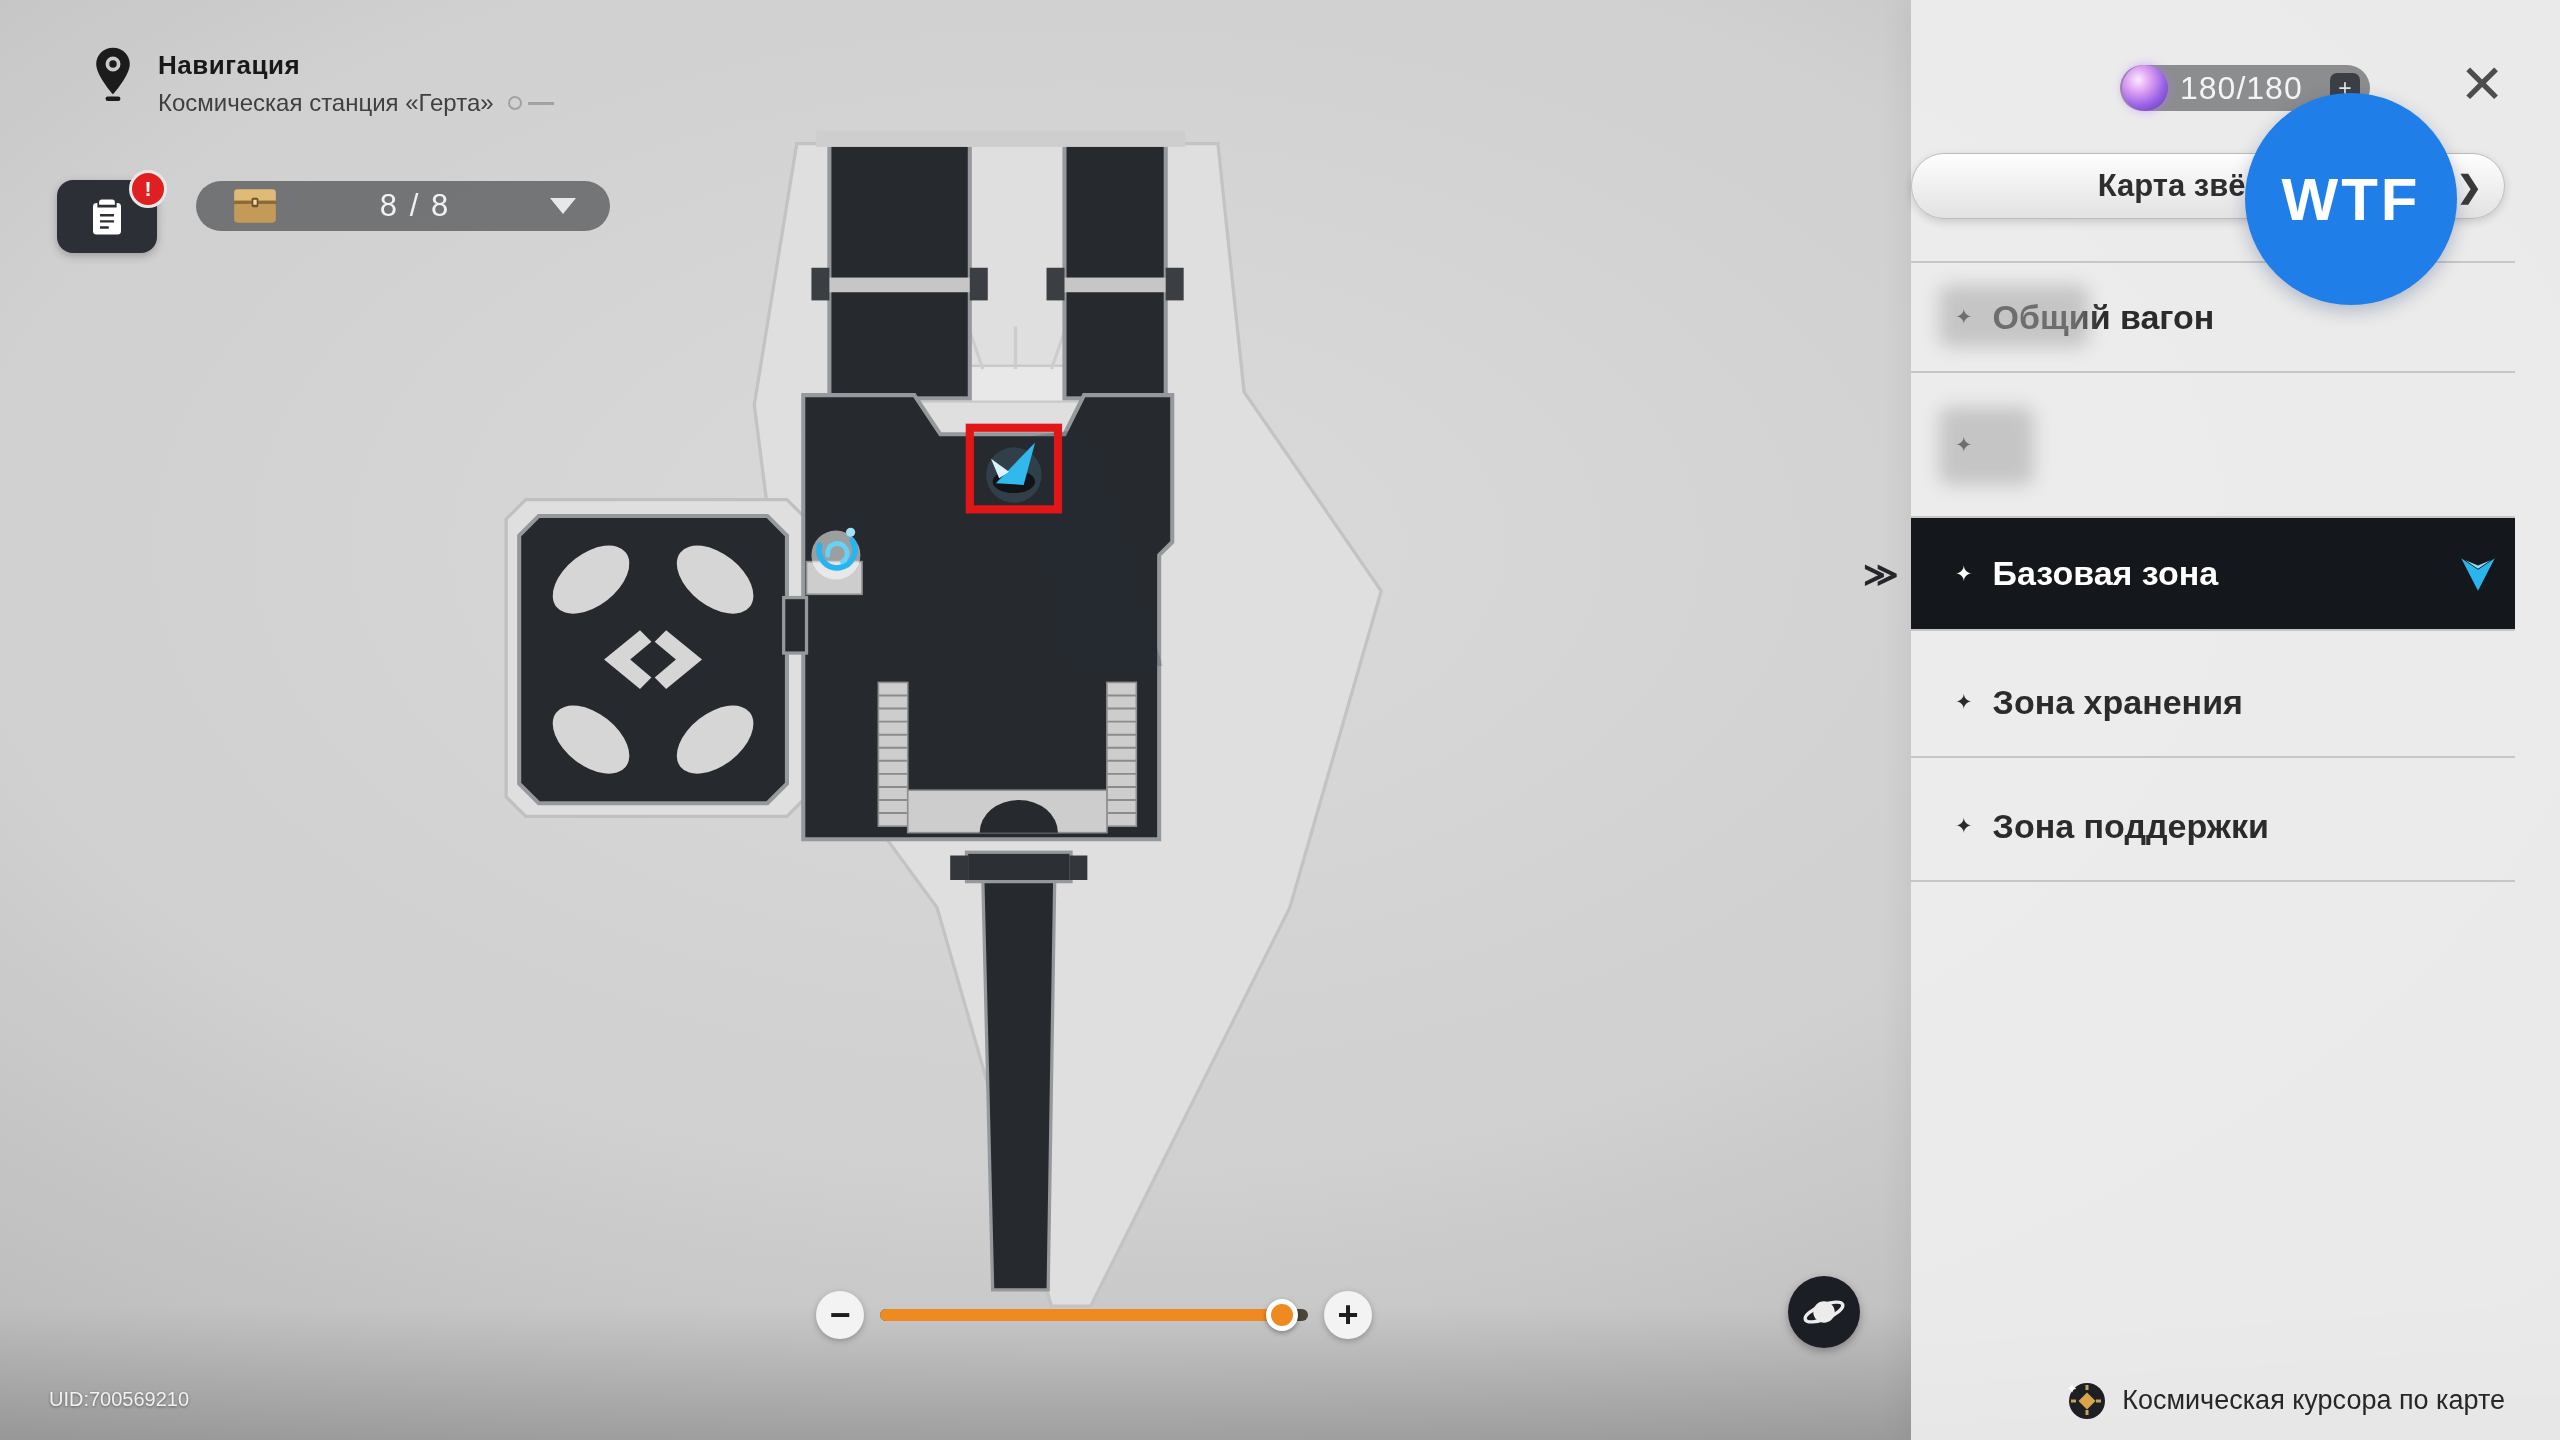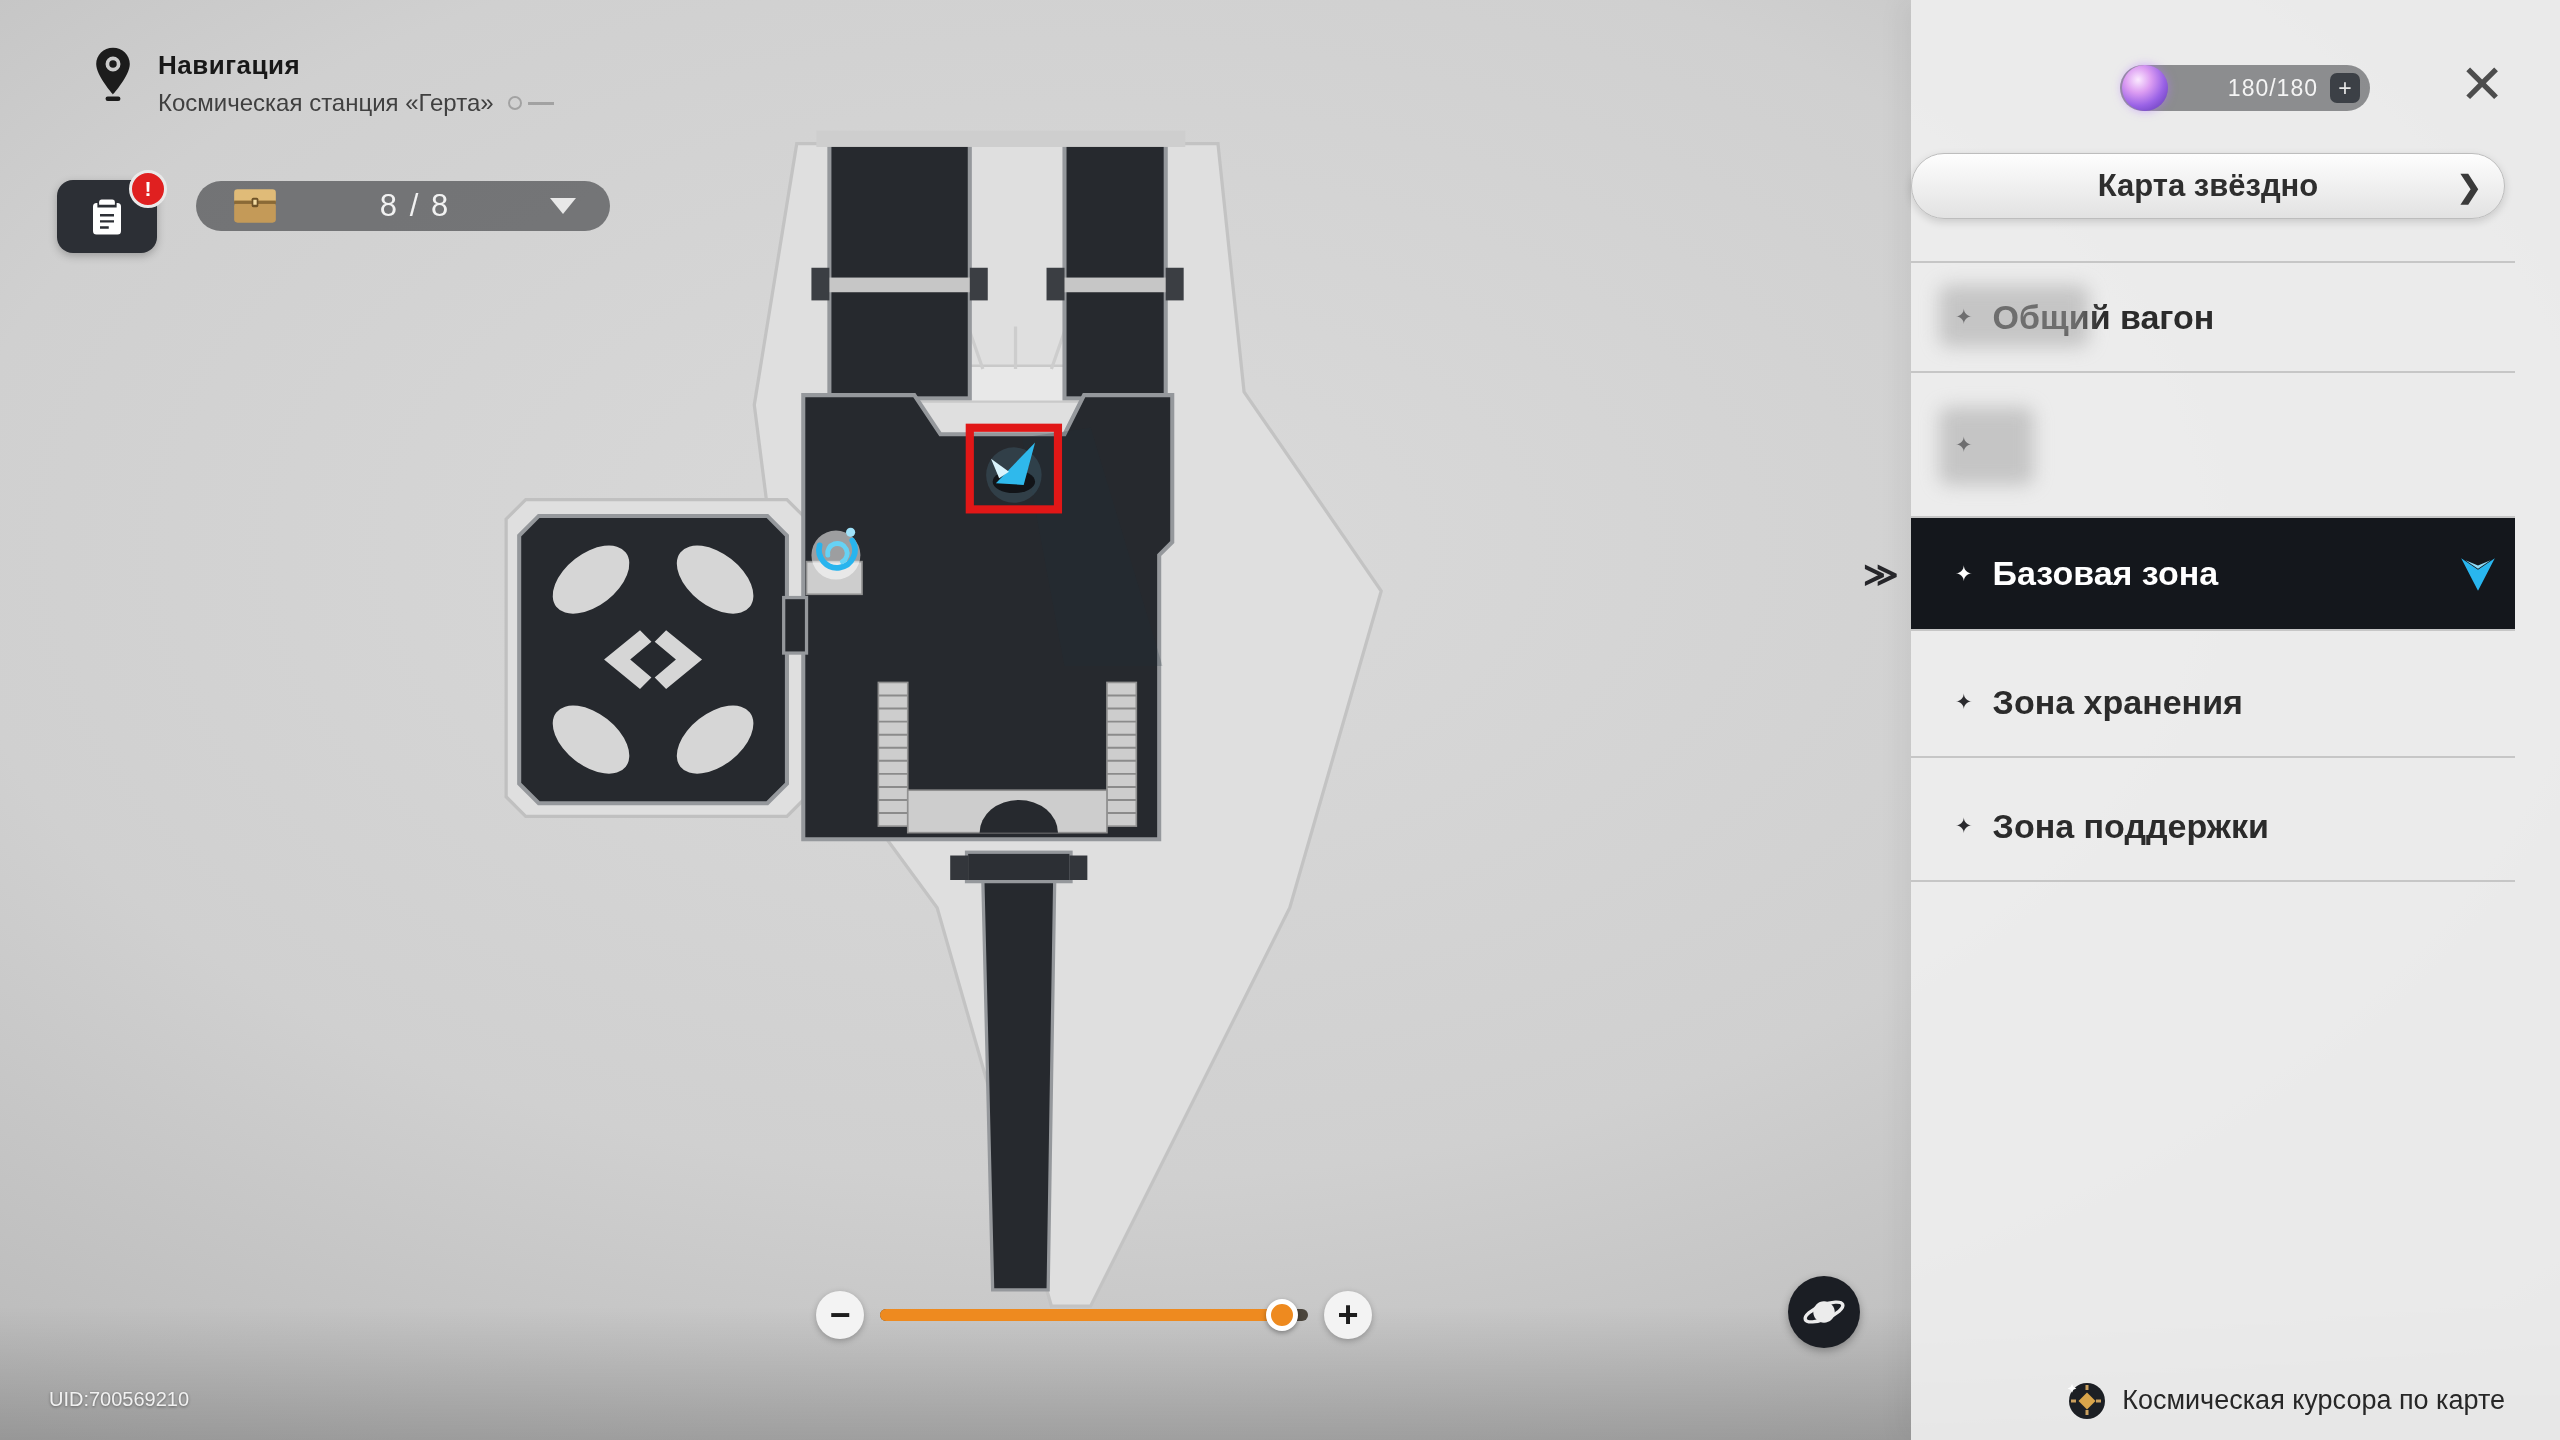--- a/index.html
+++ b/index.html
@@ -31,21 +31,21 @@
   .chest-count{color:#f2f2f2;font-size:31px;letter-spacing:2px;flex:1;text-align:center;}
   .tri-down{width:0;height:0;border-left:13px solid transparent;border-right:13px solid transparent;
             border-top:16px solid #e8e8e8;}
 
   
   .currency-pill{left:2120px;top:65px;width:238px;height:46px;background:rgba(24,26,30,.45);
                  border-radius:26px;display:flex;align-items:center;padding:0 10px 0 2px;gap:12px;z-index:20;}
   .orb{width:46px;height:46px;border-radius:50%;
        background:radial-gradient(circle at 35% 32%,#fbeaff 0%,#dc9df2 30%,#9a63e6 60%,#5633ab 100%);
        box-shadow:0 0 10px rgba(180,120,255,.6);}
-  .currency-val{color:#f4f4f4;font-size:23px;letter-spacing:1px;flex:1;text-align:right;}
+  .currency-val{color:#f4f4f4;font-size:32px;letter-spacing:1px;flex:1;text-align:left;}
   .plus-tab{width:30px;height:30px;border-radius:7px;background:#3c4046;color:#e8e8e8;font-size:23px;
             display:flex;align-items:center;justify-content:center;}
   .close-btn{left:2452px;top:54px;width:60px;height:60px;display:flex;align-items:center;justify-content:center;
              color:#4d4d4d;font-size:54px;line-height:1;z-index:20;}
 
   
   .wtf{left:2245px;top:93px;width:212px;height:212px;border-radius:50%;background:#1f7ee8;z-index:50;
        display:flex;align-items:center;justify-content:center;color:#fff;font-weight:bold;
        font-size:60px;letter-spacing:3px;box-shadow:0 6px 18px rgba(0,30,90,.25);}
 
@@ -233,20 +233,23 @@
   <div class="abs currency-pill">
     <span class="orb"></span>
     <span class="currency-val">180/180</span>
     <span class="plus-tab">+</span>
   </div>
 
   <div class="abs close-btn">
     <span>✕</span>
   </div>
 
+  <div class="abs wtf">
+    <span>WTF</span>
+  </div>
 
   <div class="abs right-panel">
 
     <div class="panel-header">
       <span>Карта звёздно</span>
       <span class="chev">❯</span>
     </div>
 
     <div class="zone-list">
 

